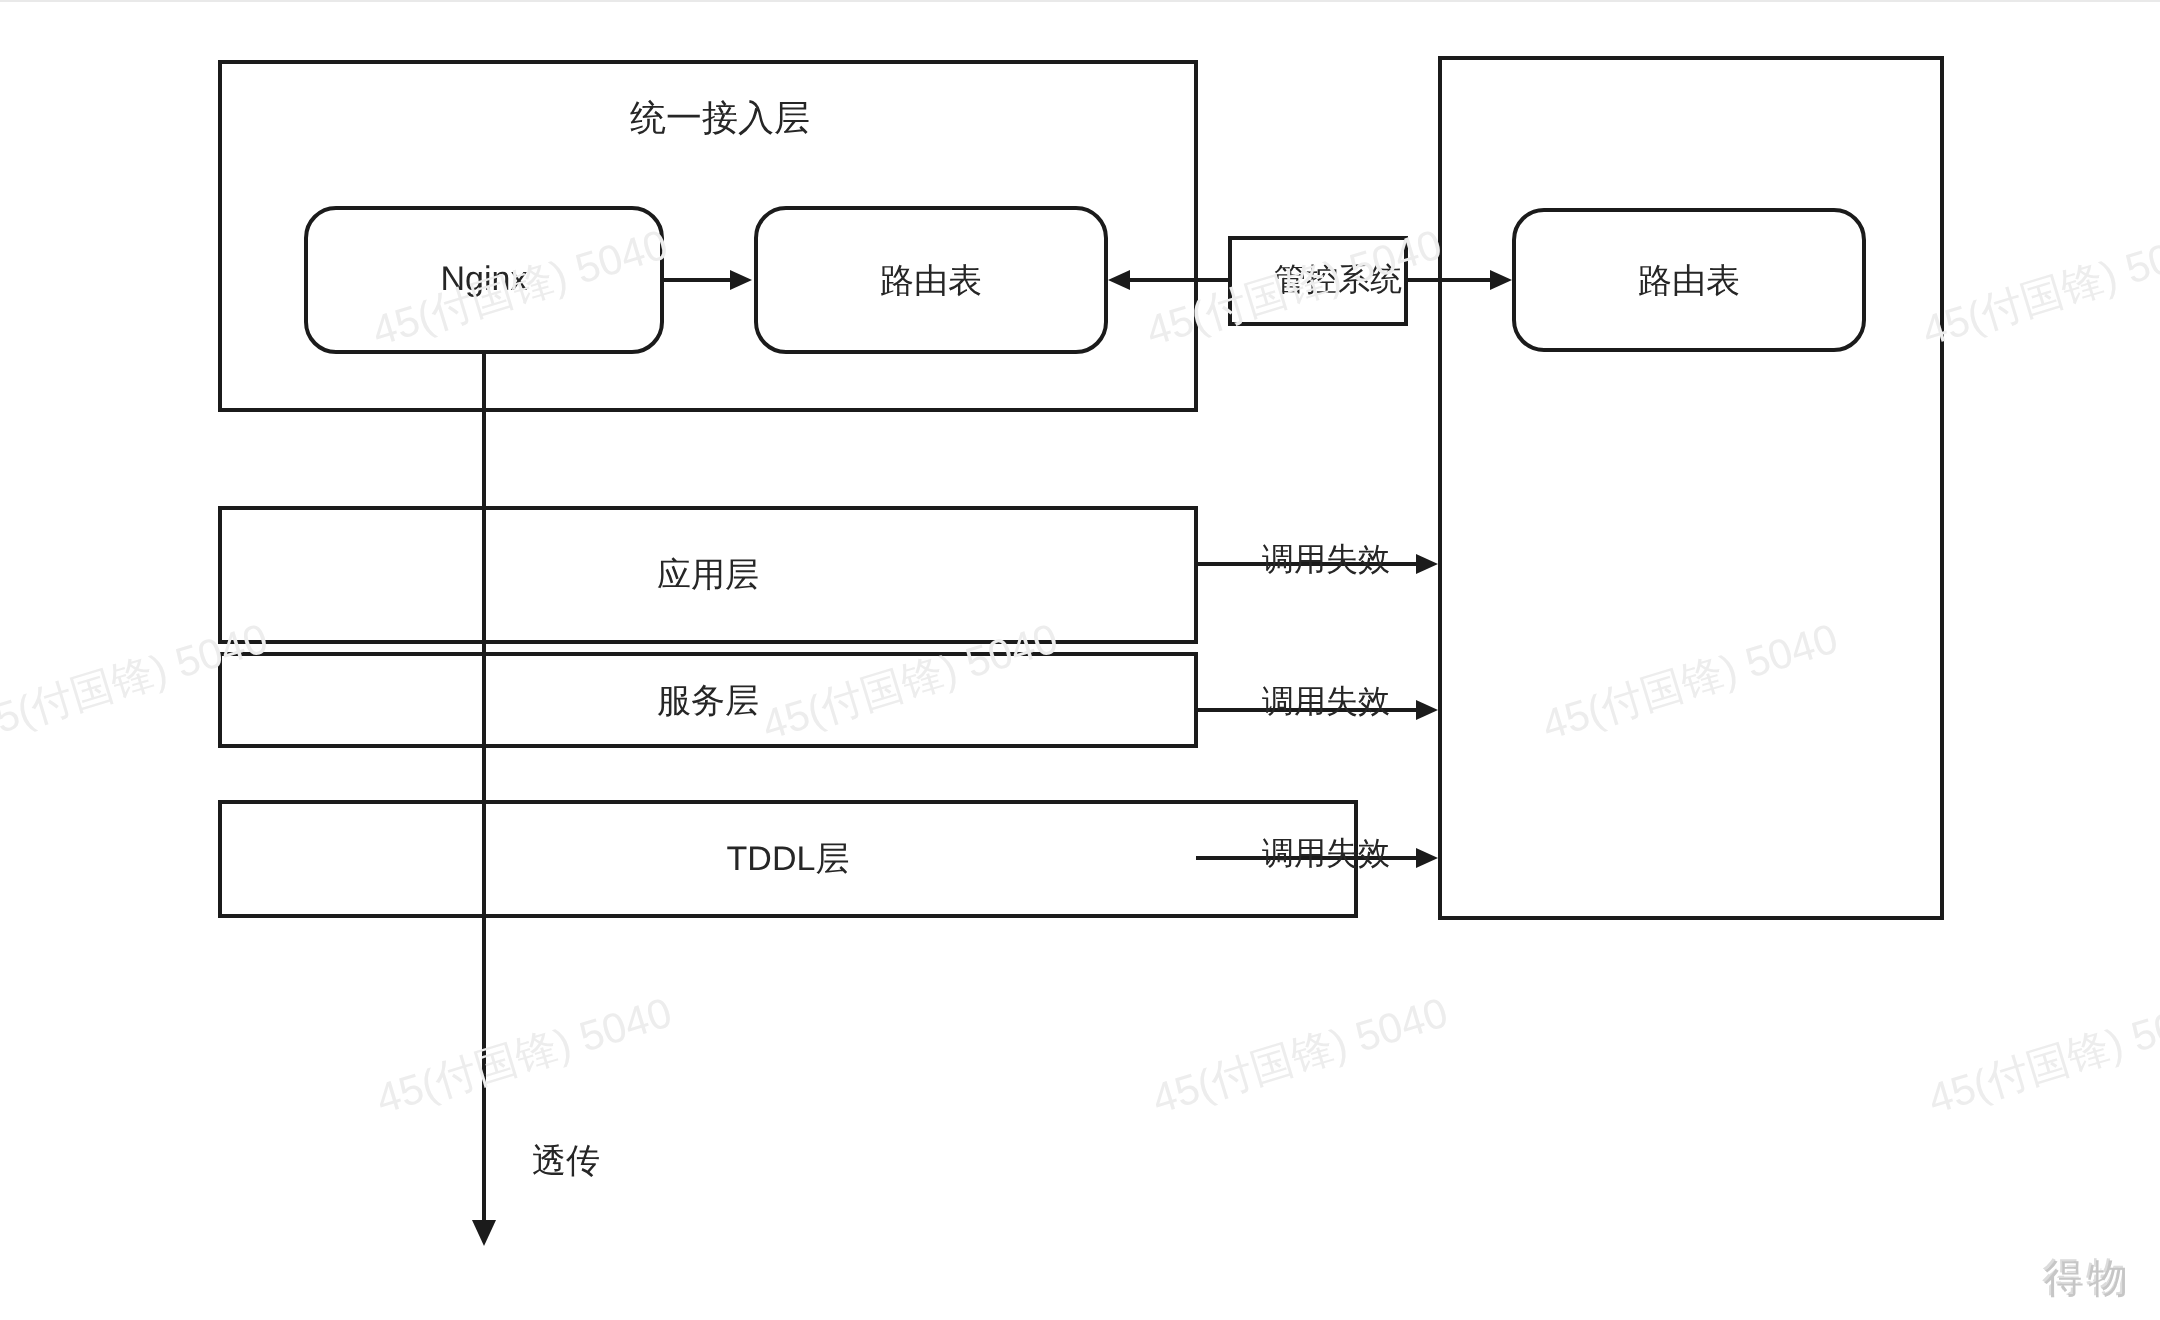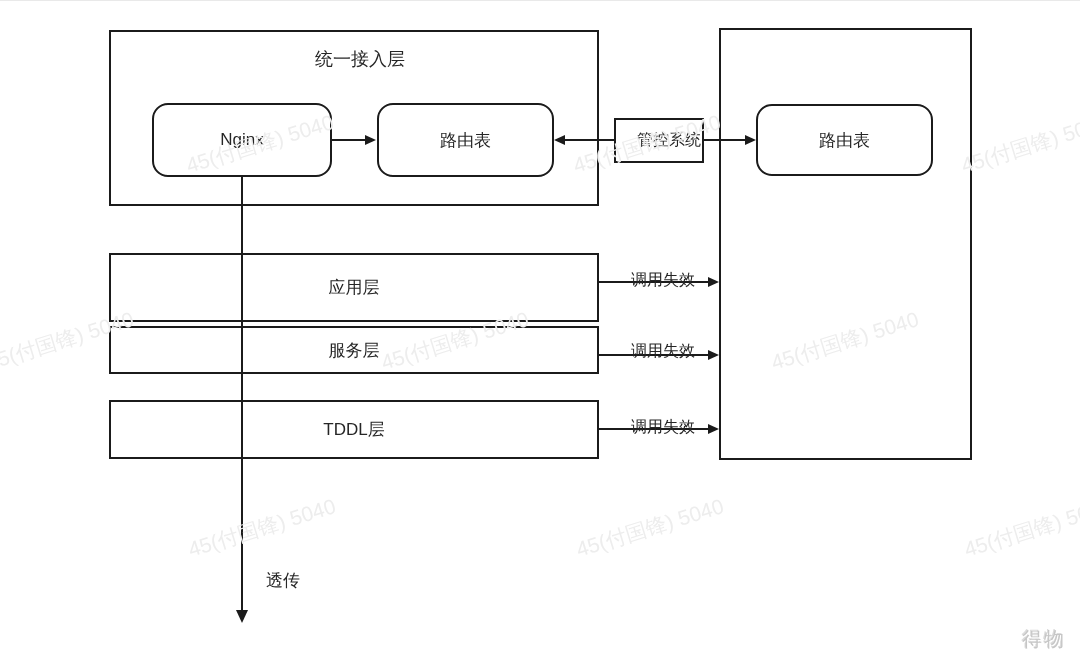--- a/index.html
+++ b/index.html
@@ -117,21 +117,21 @@
   <div class="rect rounded center-label" style="left:756px;top:103px;width:177px;height:72px;">
     <span>路由表</span>
   </div>
 
   <div class="rect center-label" style="left:109px;top:252px;width:490px;height:69px;">
     <span>应用层</span>
   </div>
   <div class="rect center-label" style="left:109px;top:325px;width:490px;height:48px;">
     <span>服务层</span>
   </div>
-  <div class="rect center-label" style="left:109px;top:399px;width:490px;height:59px;">
+  <div class="rect center-label" style="left:109px;top:399px;width:570px;height:59px;">
     <span>TDDL层</span>
   </div>
 
   <div class="hline" style="left:598px;top:280px;width:111px;"></div>
   <div class="head-right" style="left:708px;top:276px;"></div>
   <div class="arrow-caption" style="left:608px;top:241px;">调用失效</div>
 
   <div class="hline" style="left:598px;top:353px;width:111px;"></div>
   <div class="head-right" style="left:708px;top:349px;"></div>
   <div class="arrow-caption" style="left:608px;top:312px;">调用失效</div>

